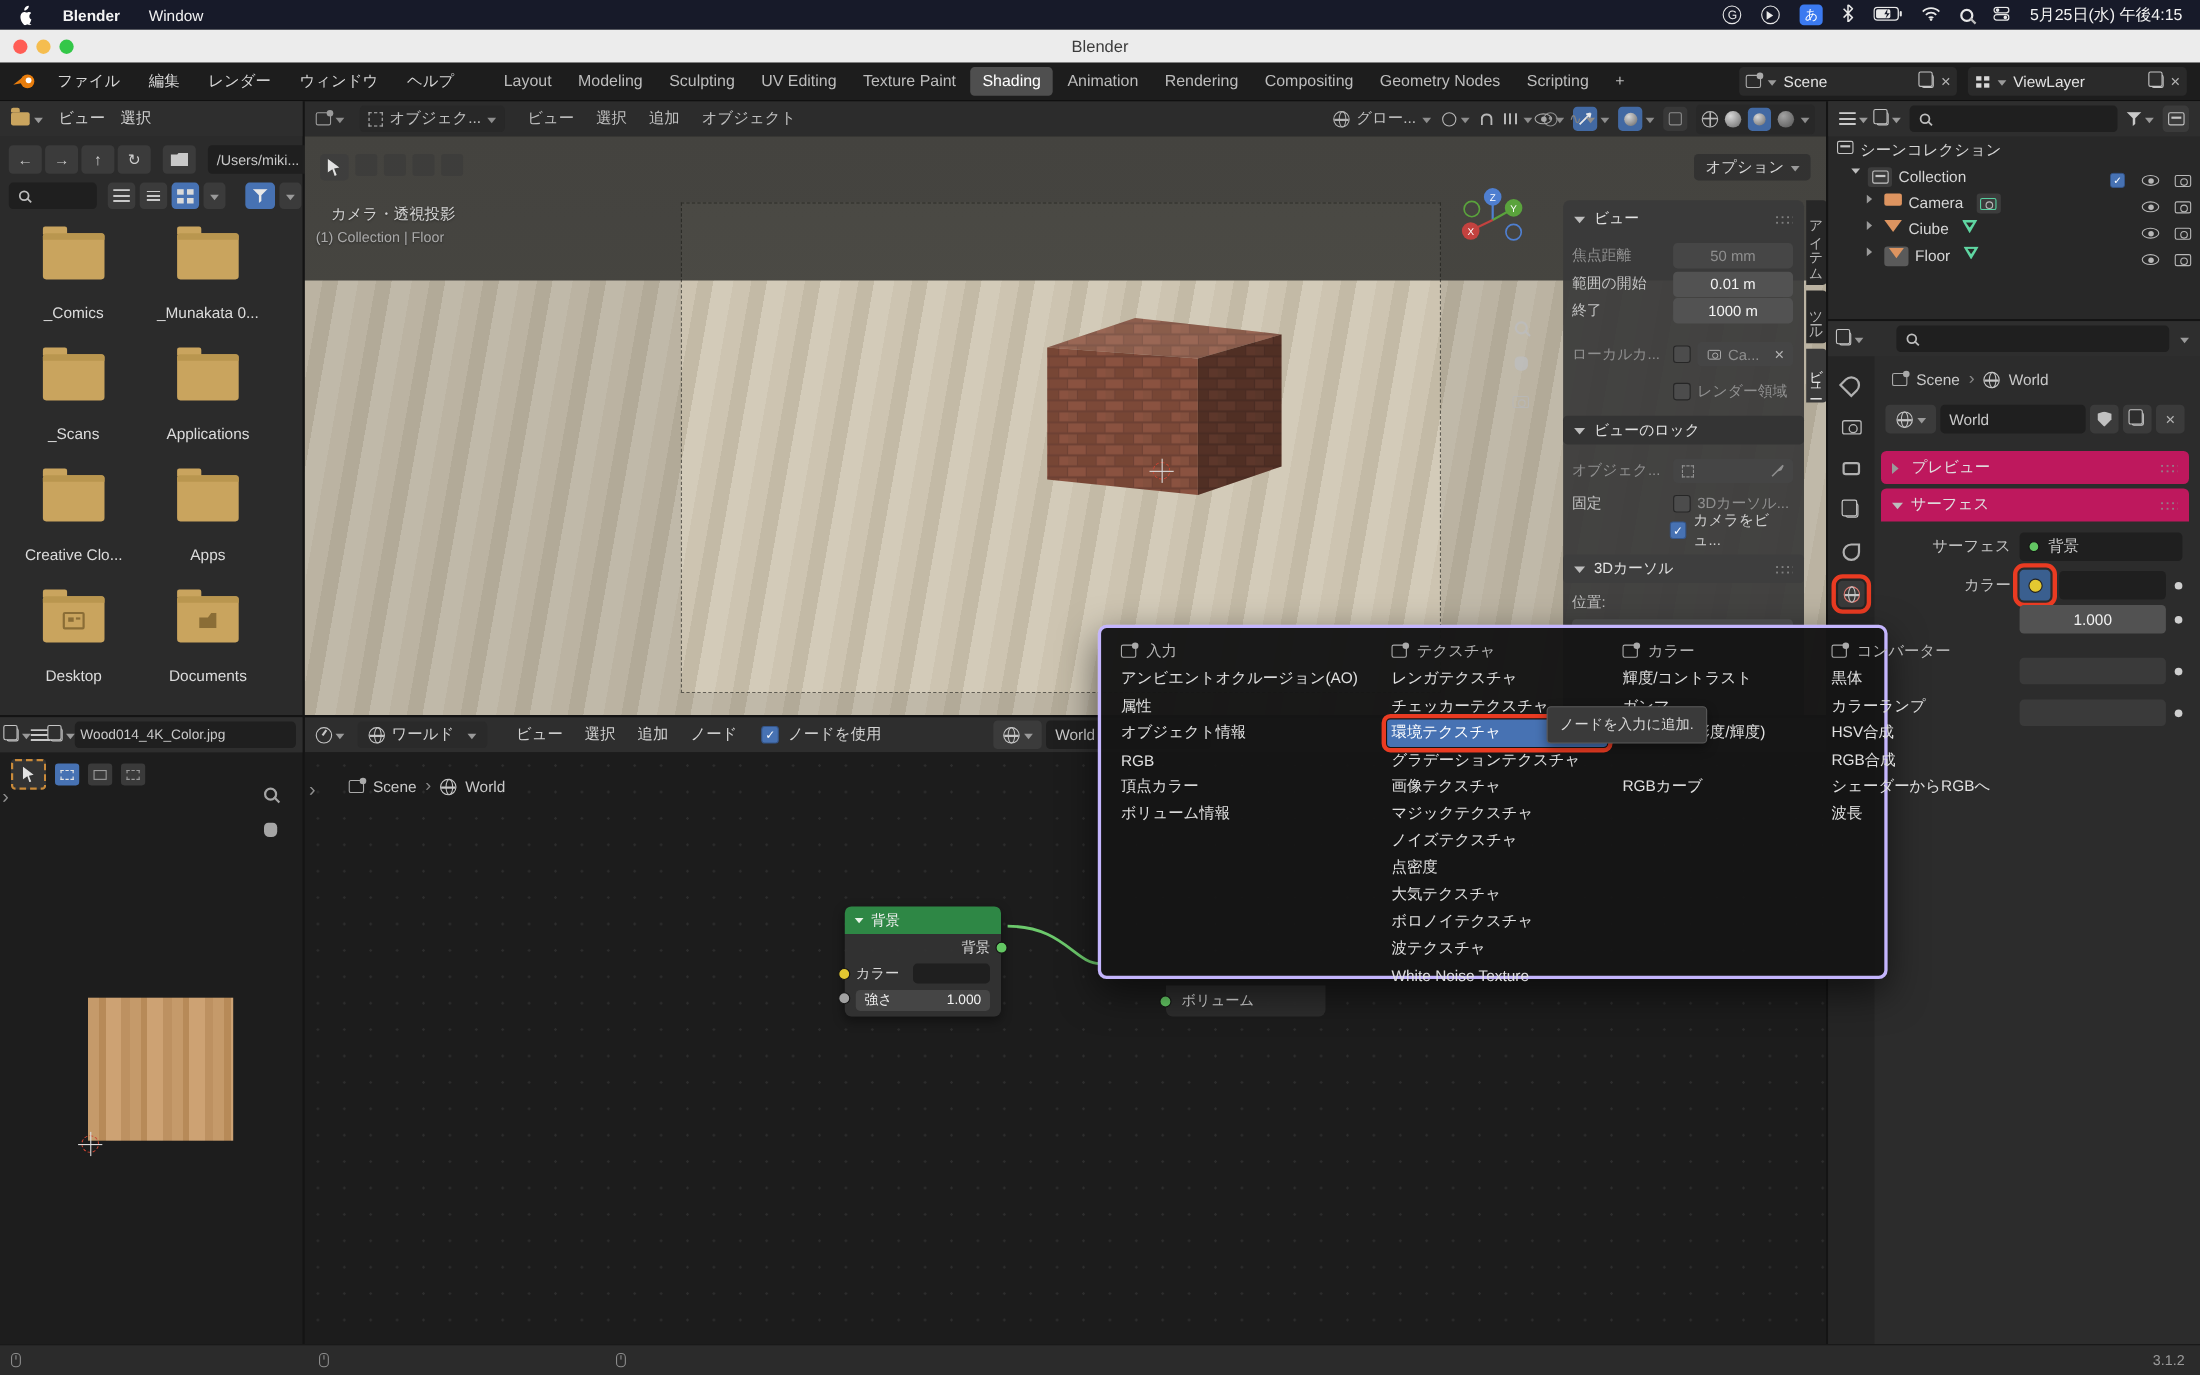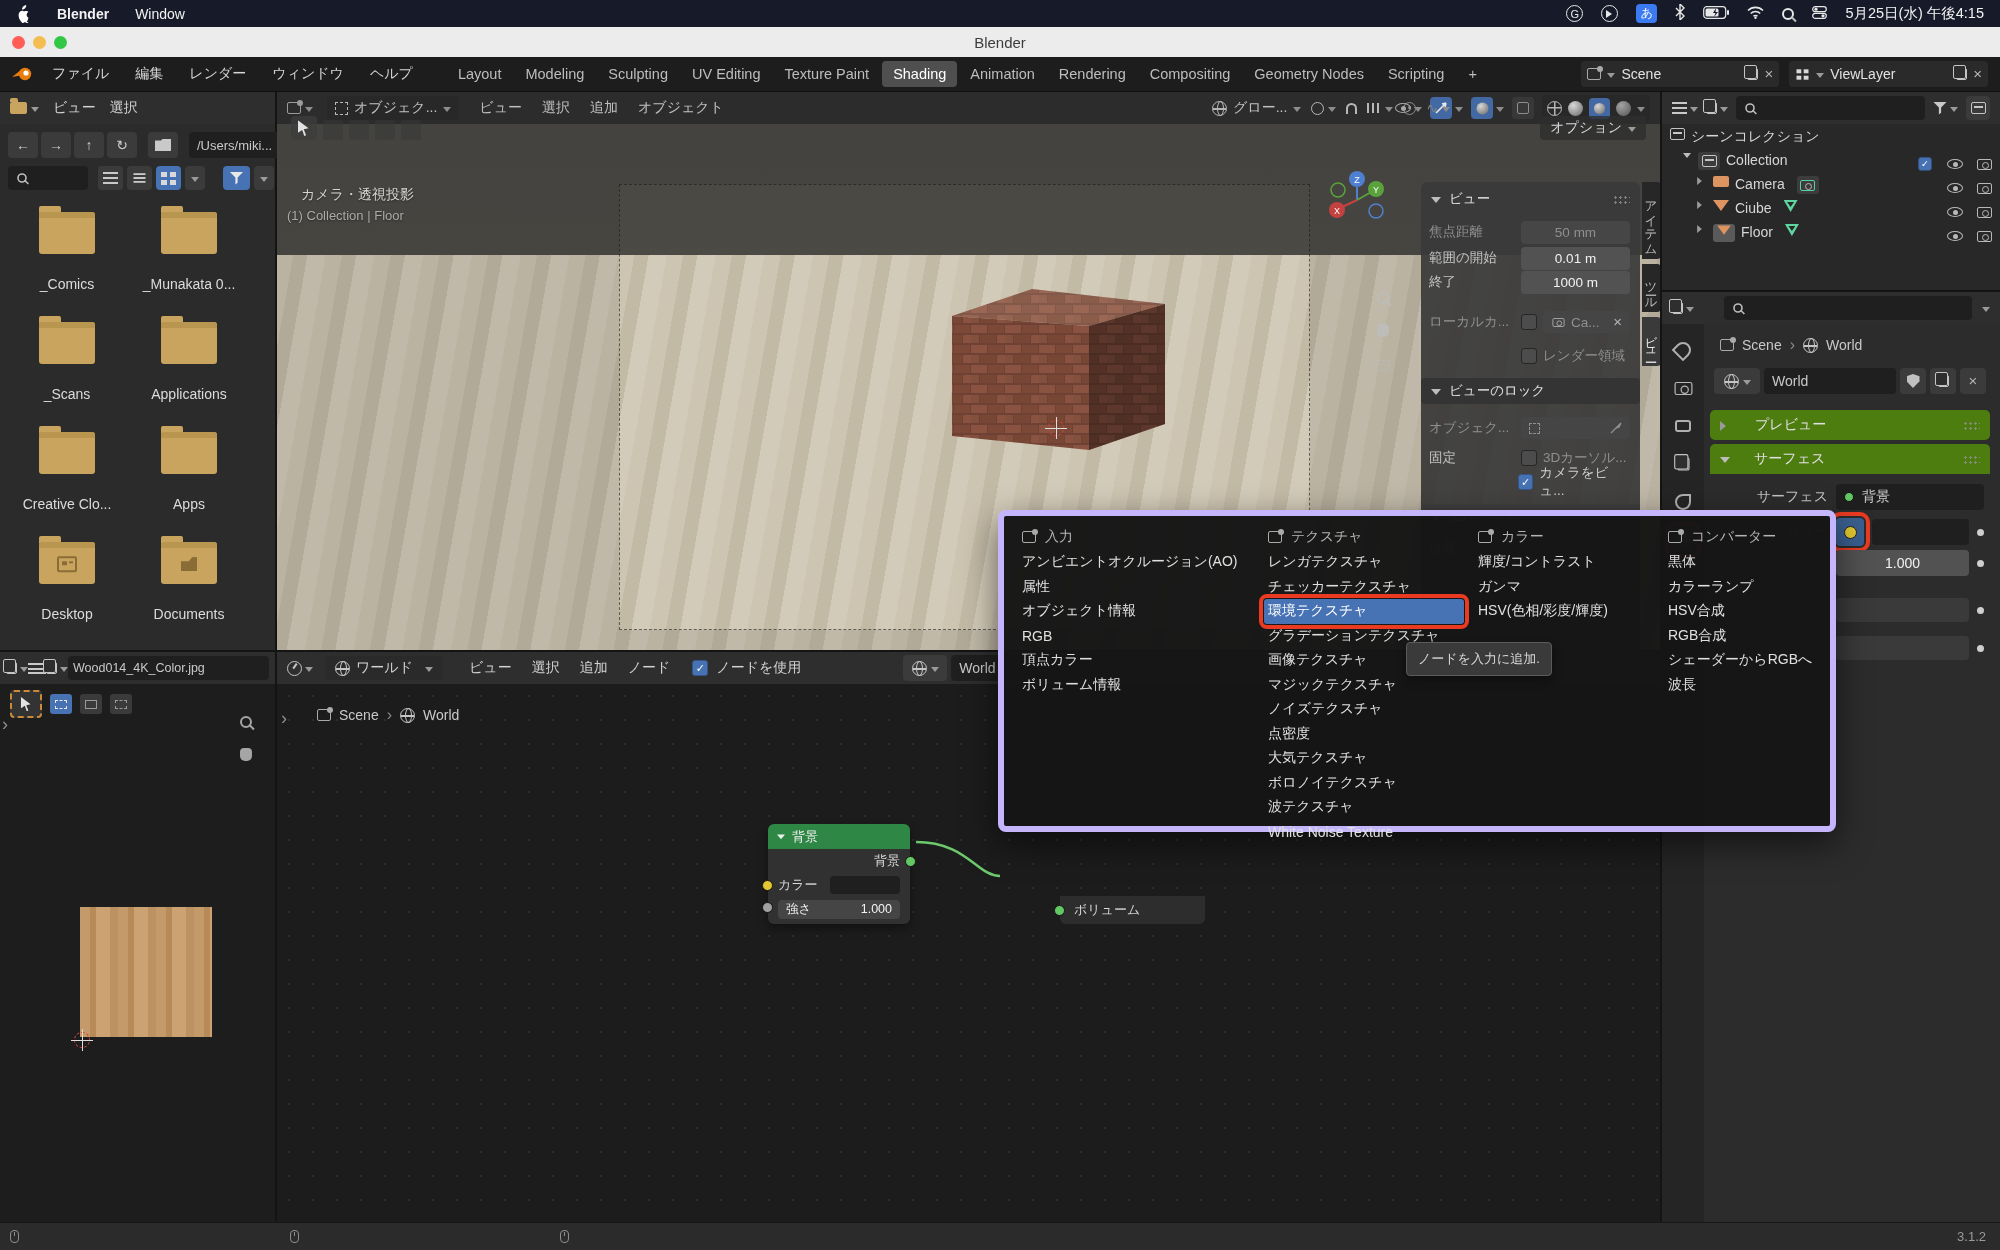--- a/index.html
+++ b/index.html
@@ -88,21 +88,21 @@
 .folder-icon::before{content:"";position:absolute;top:-6px;left:0;width:22px;height:7px;background:#c9a45e;border-radius:2px 2px 0 0}
 .folder-icon::after{content:"";position:absolute;top:0;left:0;right:0;height:6px;background:#b9964f;border-radius:3px 3px 0 0}
 .folder-label{font-size:14px;color:#dcdcdc;white-space:nowrap}
 .folder-badge{position:absolute;left:50%;top:50%;transform:translate(-50%,-42%);z-index:1}
 .folder-badge.v-desktop{width:20px;height:16px;border:2px solid #8a6d36;border-radius:2px;background:linear-gradient(#8a6d36,#8a6d36) 3px 3px/5px 4px no-repeat,linear-gradient(#8a6d36,#8a6d36) 10px 3px/4px 2px no-repeat}
 .folder-badge.v-docs{width:16px;height:14px;background:#8a6d36;clip-path:polygon(0 30%,50% 30%,70% 0,100% 0,100% 100%,0 100%)}
 
 #vp-scene{position:absolute;left:0;top:32px;right:0;bottom:0;background:linear-gradient(#494843,#504f49)}
 #vp-floor{position:absolute;left:0;right:0;top:131px;bottom:0;background:repeating-linear-gradient(100deg,#cdc4b1 0 16px,#c3baa6 16px 30px,#d3cbb9 30px 48px)}
 #vp-camrect{position:absolute;left:342px;top:60px;width:691px;height:446px;border:1.5px dashed rgba(25,25,22,.6);box-shadow:0 0 0 2000px rgba(30,30,26,.10)}
-#vp-toolstrip{position:absolute;left:0;top:0;right:0;height:28px;display:flex;align-items:flex-end;padding:16px 14px;gap:6px}
+#vp-toolstrip{position:absolute;left:0;top:0;right:0;height:28px;display:flex;align-items:flex-start;padding:16px 14px;gap:6px}
 .tool-sq{width:20px;height:20px;background:#39393988;border-radius:3px}
 #vp-options{margin-left:auto;display:flex;align-items:center;gap:6px;background:#2e2e2ecc;border-radius:4px;padding:3px 10px;color:#d8d8d8}
 .vp-label{position:absolute;color:#d5d5d5;font-size:14px;text-shadow:0 1px 2px rgba(0,0,0,.4)}
 .navgly{position:absolute;opacity:.85}
 
 #npanel{position:absolute;left:1144px;top:58px;width:219px;height:500px;background:#3a3a3aee;border-radius:6px;font-size:13.5px;color:#cfcfcf;z-index:6}
 .np-row{display:flex;align-items:center;position:absolute;left:8px;right:10px;height:24px;gap:6px}
 .np-lab{width:86px;text-align:left;color:#c3c3c3}
 .np-lab.dim{color:#8f8f8f}
 .np-val{flex:1;height:23px}
@@ -122,34 +122,34 @@
 .ic-trig::after{content:"";position:absolute;left:3.5px;top:2px;width:7px;height:5px;background:#282828;clip-path:polygon(50% 100%,0 0,100% 0)}
 .datbox{width:22px;height:18px;background:#3c3c3c;border-radius:3px;display:inline-flex;align-items:center;justify-content:center}
 
 #prop-tabs{position:absolute;left:0;top:32px;bottom:0;width:42px;background:#252525;display:flex;flex-direction:column;align-items:center;padding-top:14px;gap:14px}
 .pt{width:24px;height:24px;display:flex;align-items:center;justify-content:center}
 .pt-glyph{width:16px;height:16px;border:2px solid #b0b0b0;border-radius:3px}
 .pt-round{border-radius:50%}
 .annot{outline:4px solid #ea3b22;outline-offset:2px}
 .prow{position:absolute;display:flex;align-items:center;gap:8px;left:56px;right:16px}
 .plabel{width:110px;text-align:right;color:#c3c3c3}
-.phdr{position:absolute;left:48px;right:10px;height:30px;background:#4d7c0f;border-radius:5px;display:flex;align-items:center;padding:0 10px;gap:24px;color:#e0e0e0}
+.phdr{position:absolute;left:48px;right:10px;height:30px;background:#be185d;border-radius:5px;display:flex;align-items:center;padding:0 10px;gap:7px;color:#e0e0e0}
 .socketbtn{width:28px;height:28px;background:#3a5f8f;border-radius:4px;display:inline-flex;align-items:center;justify-content:center}
 .socketbtn::after{content:"";width:11px;height:11px;border-radius:50%;background:#e3c831;border:1px solid #222}
 .anim-dot{width:7px;height:7px;border-radius:50%;background:#cfcfcf;margin-left:auto}
 
 #ne-canvas{position:absolute;left:0;top:32px;right:0;bottom:0;background-color:#1c1c1c;background-image:radial-gradient(#2d2d2d 1.1px,transparent 1.3px);background-size:24px 24px}
 #bgnode{position:absolute;left:491px;top:140px;width:142px;height:100px;border-radius:6px;box-shadow:0 4px 10px rgba(0,0,0,.4);font-size:13px}
 #bgnode .nhead{height:25px;background:#2e8745;border-radius:6px 6px 0 0;display:flex;align-items:center;padding:0 8px;gap:6px;color:#f0f0f0}
 #bgnode .nbody{background:#333333f2;border-radius:0 0 6px 6px;height:75px;position:relative;color:#d8d8d8}
 .nrow{position:absolute;left:10px;right:10px;height:24px;display:flex;align-items:center;gap:6px}
 .nsock{position:absolute;width:11px;height:11px;border-radius:50%;border:1.5px solid #141414}
 #volnode{position:absolute;left:783px;top:212px;width:145px;height:28px;background:#2f2f2ff0;border-radius:0 0 6px 6px;display:flex;align-items:center;padding:0 14px;font-size:13px;color:#d8d8d8}
 
-#addmenu{left:998px;top:510px;width:838px;height:322px;background:#151515fa;border:6px solid #c4b5fd;border-radius:8px;box-shadow:0 12px 34px rgba(0,0,0,.55);z-index:50}
+#addmenu{left:998px;top:568px;width:718px;height:322px;background:#151515fa;border:3px solid #c4b5fd;border-radius:8px;box-shadow:0 12px 34px rgba(0,0,0,.55);z-index:50}
 .acol{position:absolute;top:8px}
 .acol-hd{display:flex;align-items:center;gap:9px;color:#b5b5b5;height:26px;padding-left:4px}
 .add-item{height:24.5px;display:flex;align-items:center;padding:0 10px 0 4px;font-size:14px;color:#e0e0e0;white-space:nowrap}
 .add-item.v-true{background:#4772b3;color:#fff;border-radius:3px;outline:4px solid #ea3b22;outline-offset:1px}
 #tooltip{left:1406px;top:642px;background:#3a3a3a;border:1px solid #5b5b5b;border-radius:4px;padding:7px 11px;font-size:13px;color:#d8d8d8;z-index:60;box-shadow:0 4px 10px rgba(0,0,0,.4)}
 
 #ie-tools{position:absolute;left:10px;top:38px;display:flex;gap:8px;align-items:center}
 .ie-cursorbtn{width:32px;height:28px;border:2px dashed #c98a3a;border-radius:4px;background:#333;display:flex;align-items:center;justify-content:center}
 .ie-sq{width:22px;height:20px;border-radius:3px;background:#3a3a3a;display:flex;align-items:center;justify-content:center}
 .ie-sq.act{background:#4772b3}

